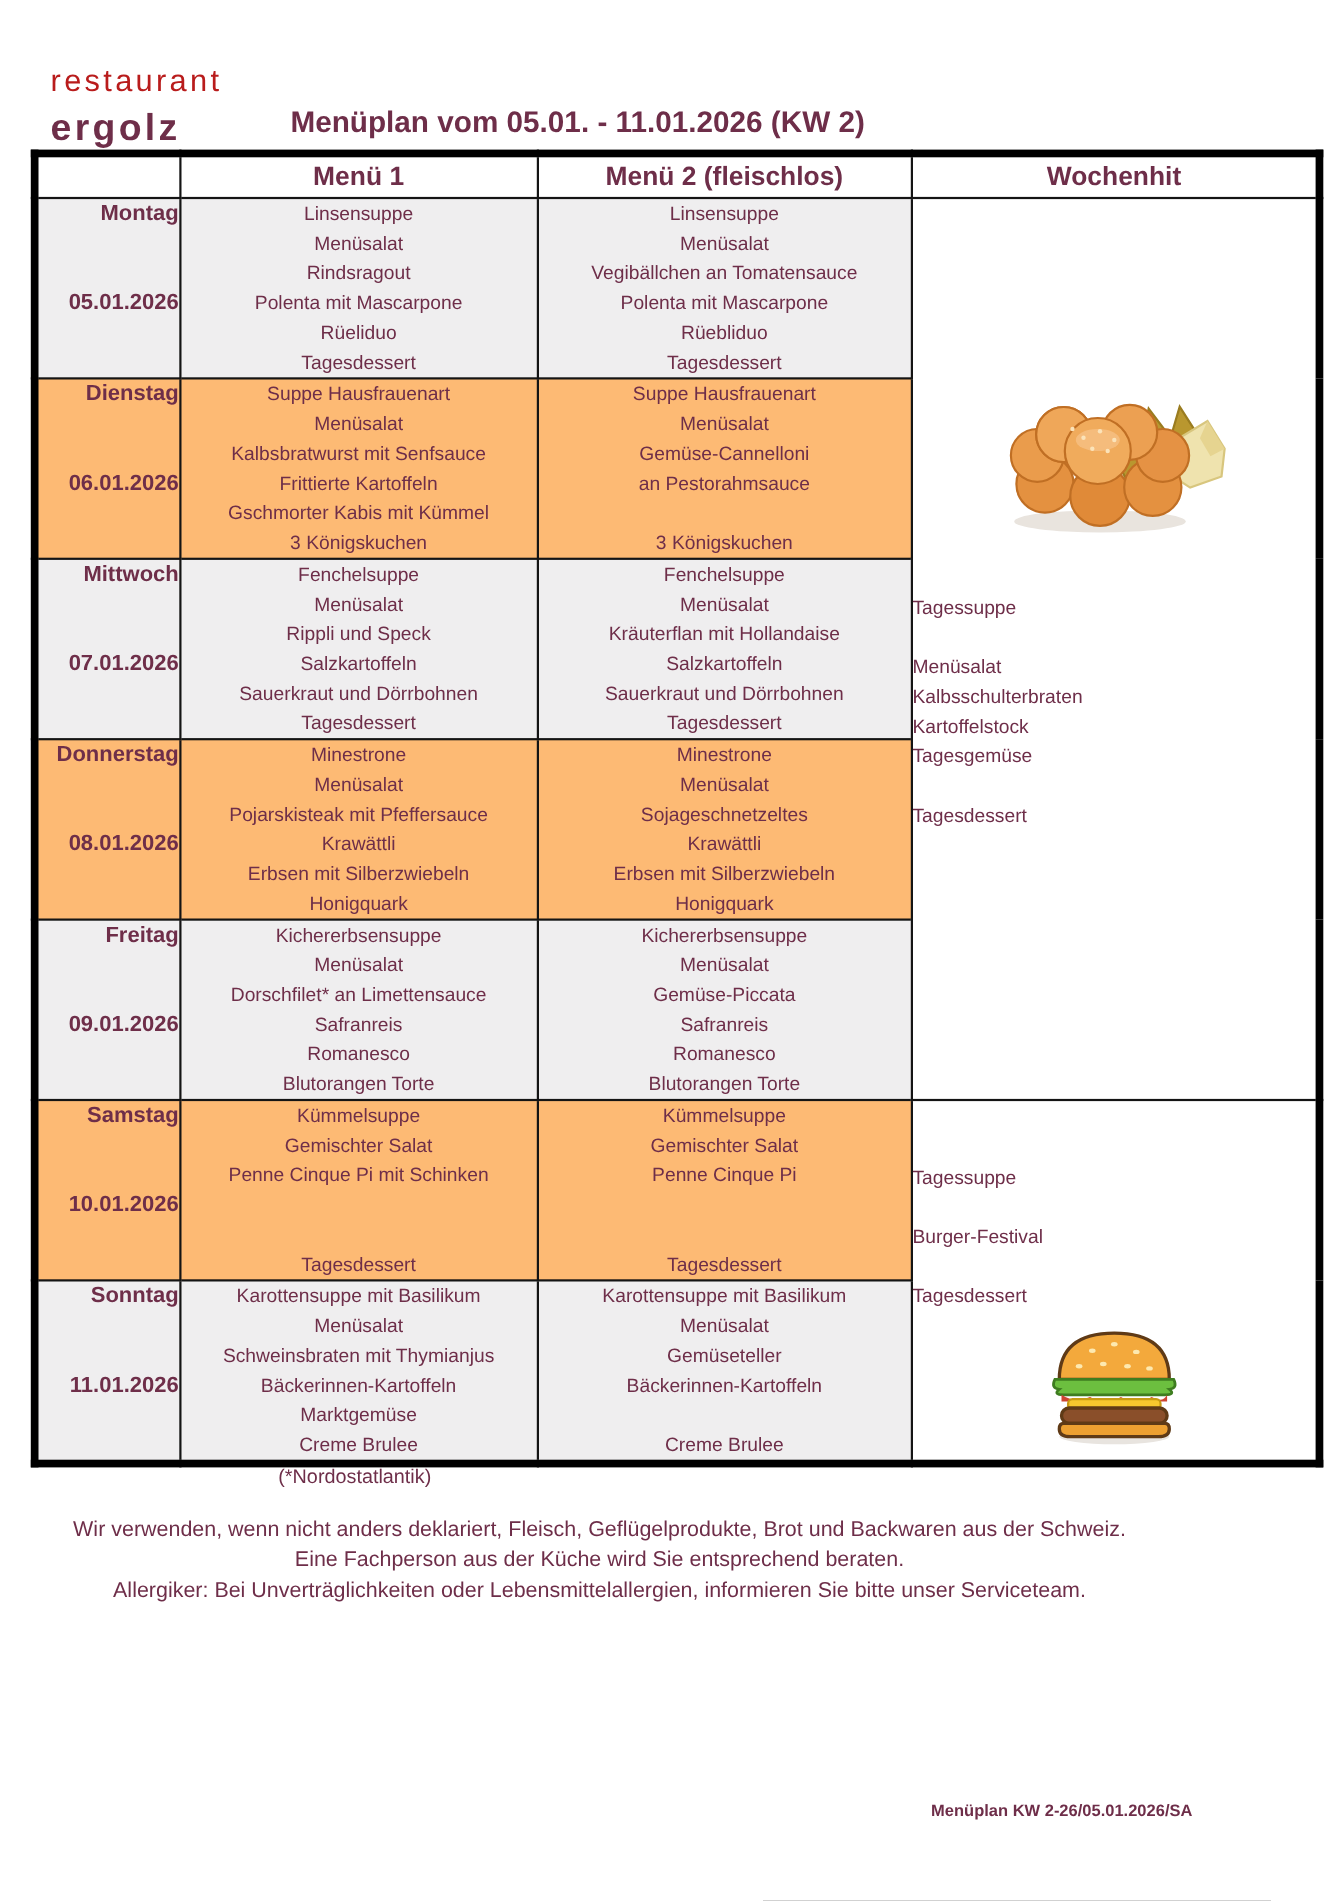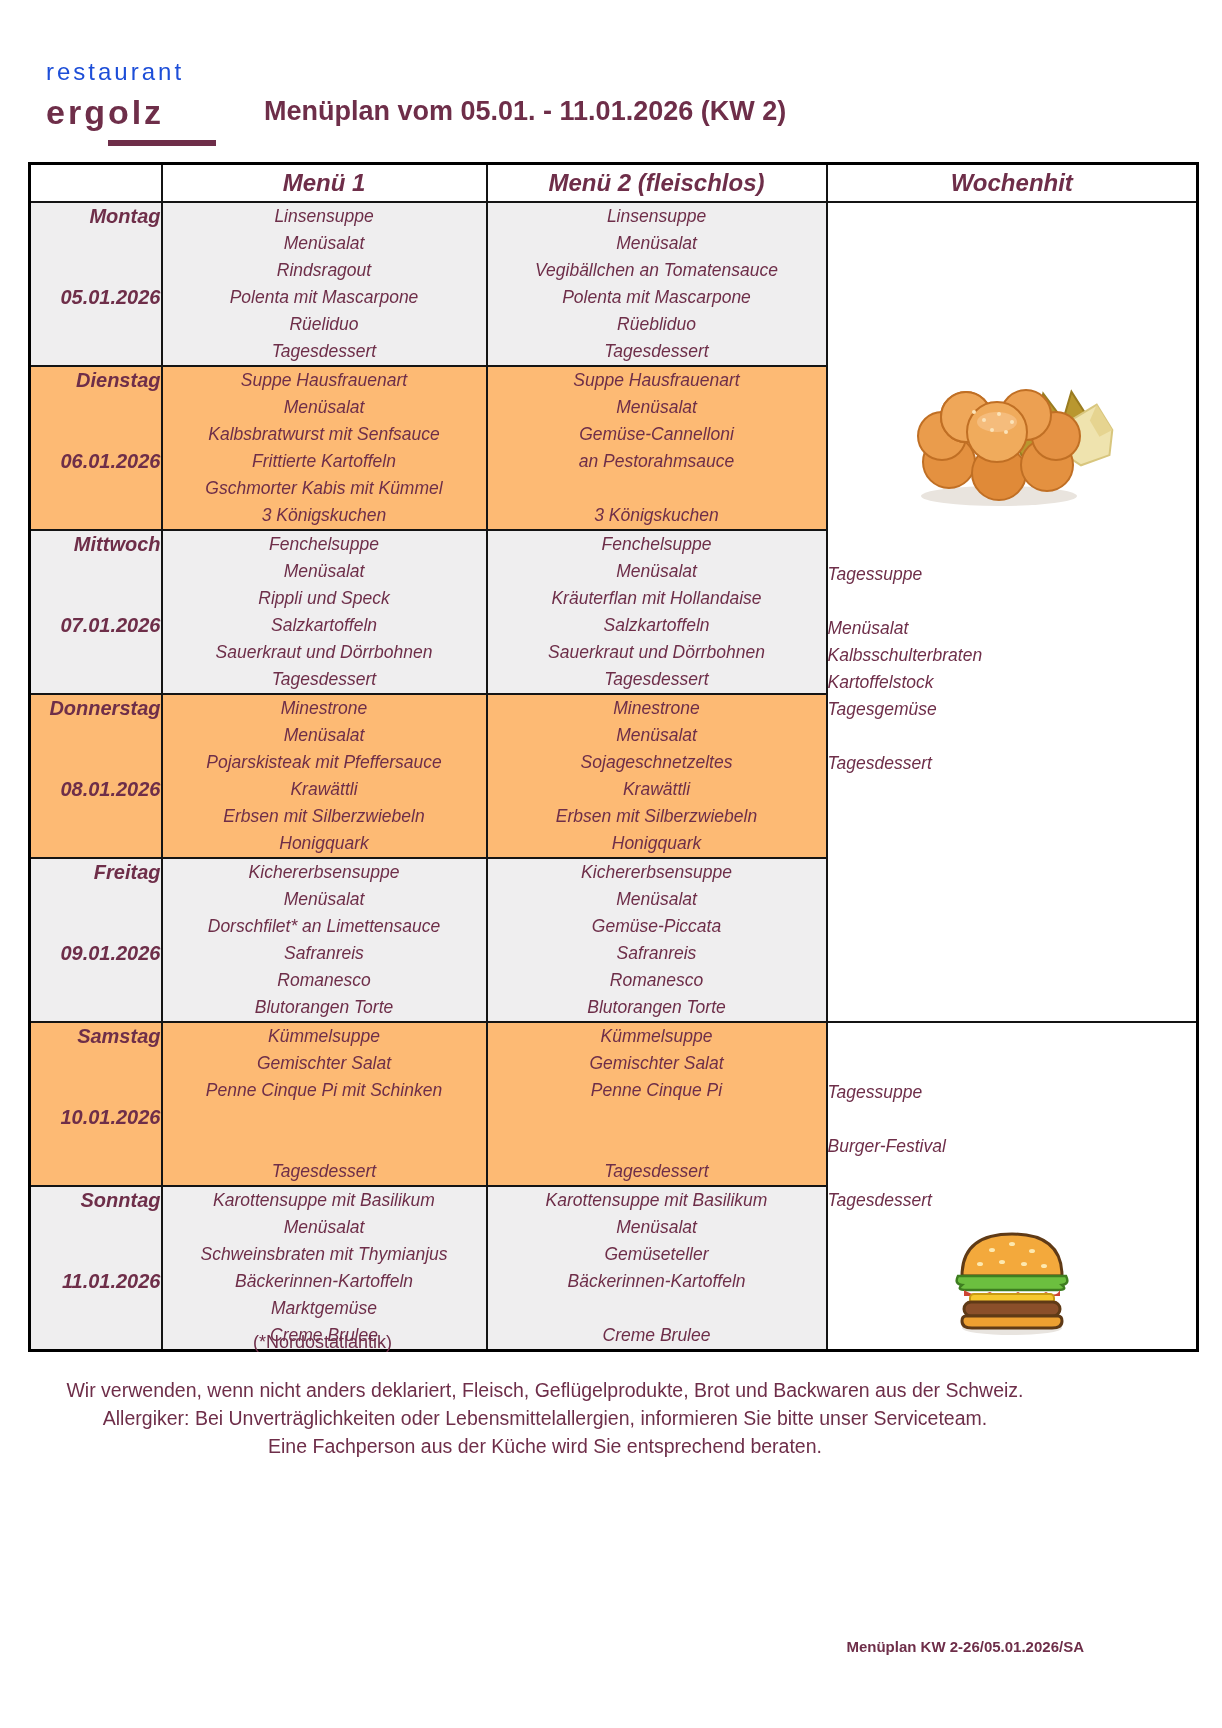--- a/index.html
+++ b/index.html
@@ -7,35 +7,34 @@
     position:relative;
     width:1222px;height:1728px;
     margin:0 auto;
     background:#ffffff;
     font-family:"Liberation Sans", sans-serif;
     color:#6e2e49;
     overflow:hidden;
   }
   
   .logo{position:absolute;left:46px;top:58px;}
-  .logo-top{font-size:24px;letter-spacing:3px;color:#1d4ed8;}
+  .logo-top{font-size:28px;letter-spacing:3px;color:#b91c1c;}
   .logo-name{font-size:34px;font-weight:bold;letter-spacing:3px;color:#6e2e49;line-height:52px;}
   .logo-underline{width:108px;height:6px;background:#6e2e49;margin-left:62px;margin-top:2px;}
   .page-title{
     position:absolute;left:250px;top:82px;
     font-size:27px;font-weight:bold;color:#6e2e49;margin:14px;
   }
   
   table.menu-table{
-    position:absolute;left:28px;top:162px;
+    position:absolute;left:28px;top:136px;
     width:1168px;
     border-collapse:collapse;
     table-layout:fixed;
-    border:3px solid #000000;
-    font-style:italic;
+    border:7px solid #000000;
   }
   .menu-table th,.menu-table td{
     border:2px solid #141414;
     padding:0;
     vertical-align:top;
   }
   .menu-table thead th{
     height:36px;font-size:24px;font-weight:bold;
     text-align:center;vertical-align:middle;color:#6e2e49;background:#fff;
   }
@@ -334,18 +333,18 @@
             <div class="menu-line">Creme Brulee</div>
           </td>
         </tr>
       </tbody>
   </table>
 
   <div class="footnote">(*Nordostatlantik)</div>
 
   <div class="disclaimer">
     <div>Wir verwenden, wenn nicht anders deklariert, Fleisch, Geflügelprodukte, Brot und Backwaren aus der Schweiz.</div>
+    <div>Eine Fachperson aus der Küche wird Sie entsprechend beraten.</div>
     <div>Allergiker: Bei Unverträglichkeiten oder Lebensmittelallergien, informieren Sie bitte unser Serviceteam.</div>
-    <div>Eine Fachperson aus der Küche wird Sie entsprechend beraten.</div>
   </div>
 
   <div class="doc-footer">Menüplan KW 2-26/05.01.2026/SA</div>
 </div>
 
 </body></html>

